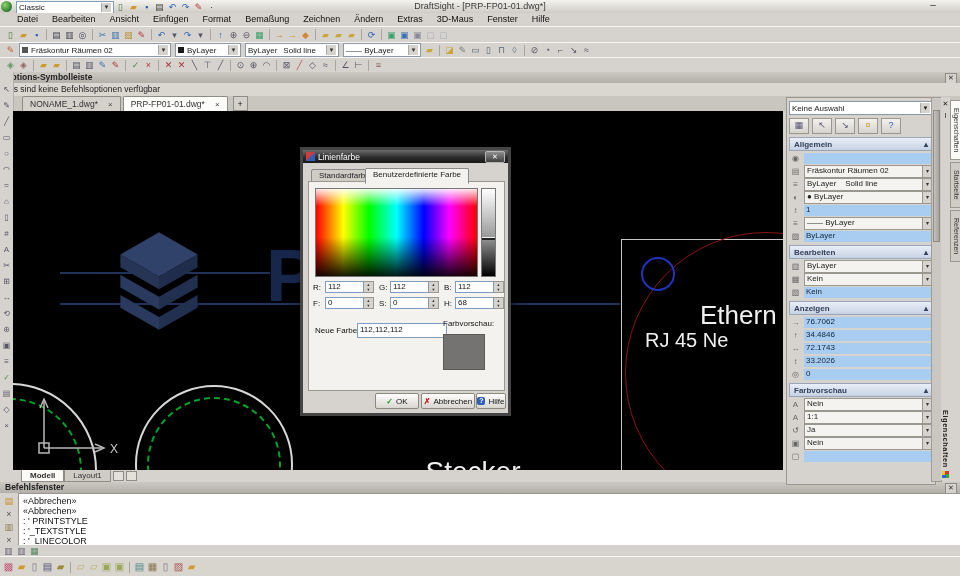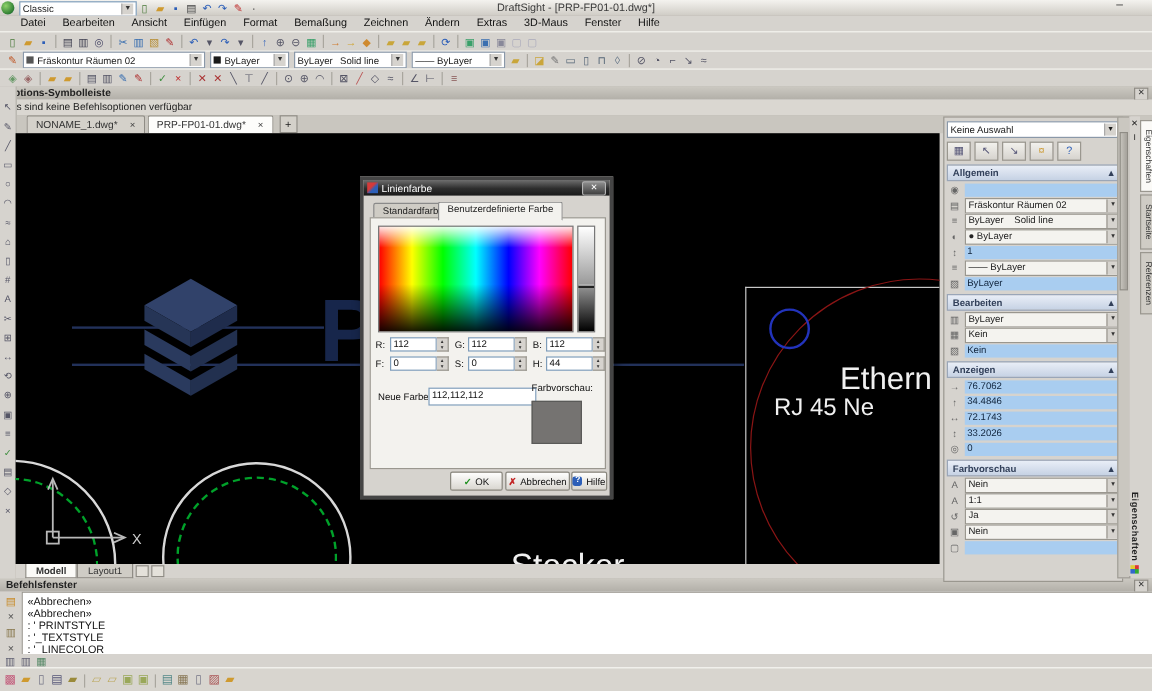--- a/index.html
+++ b/index.html
@@ -551,21 +551,21 @@
     <span class="dlabel" style="left:70px;top:117px">S:</span>
     <div class="spin" style="left:81px;top:115px">
       <span class="val">0</span>
       <span class="btns">
           <span>▴</span>
           <span>▾</span>
         </span>
     </div>
     <span class="dlabel" style="left:135px;top:117px">H:</span>
     <div class="spin" style="left:146px;top:115px">
-      <span class="val">44</span>
+      <span class="val">68</span>
       <span class="btns">
           <span>▴</span>
           <span>▾</span>
         </span>
     </div>
 
     <span class="dlabel" style="left:6px;top:144px">Neue Farbe:</span>
     <div id="newcolor-input">112,112,112</div>
     <span class="dlabel" style="left:134px;top:137px">Farbvorschau:</span>
     <div id="preview-swatch" style="background: rgb(117, 115, 113);"></div>

